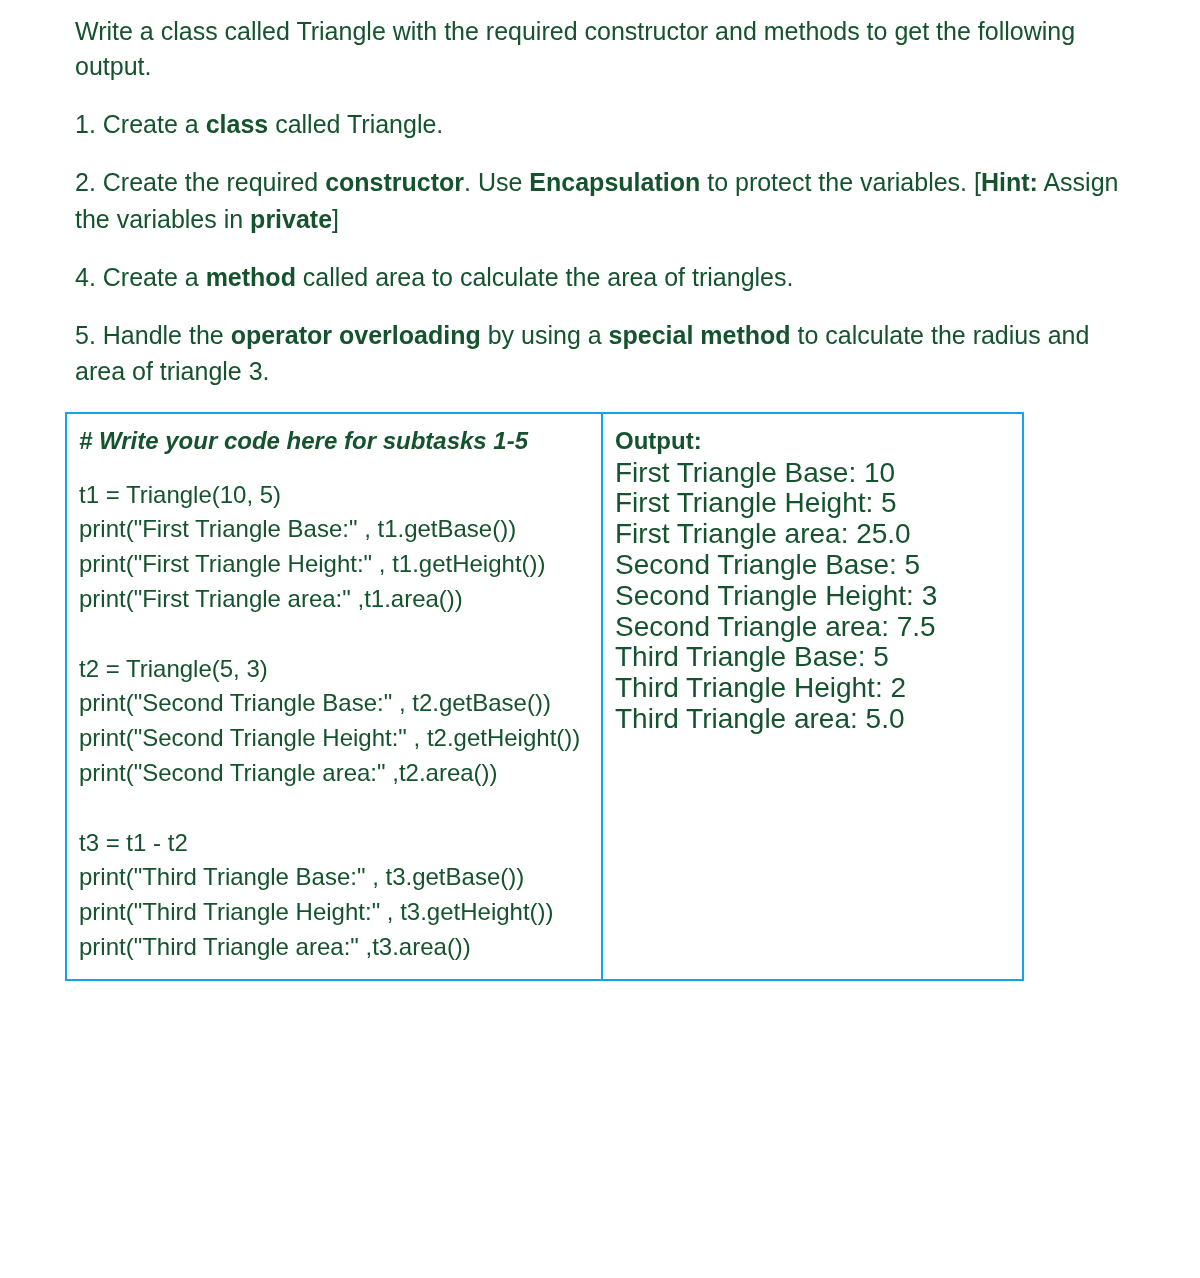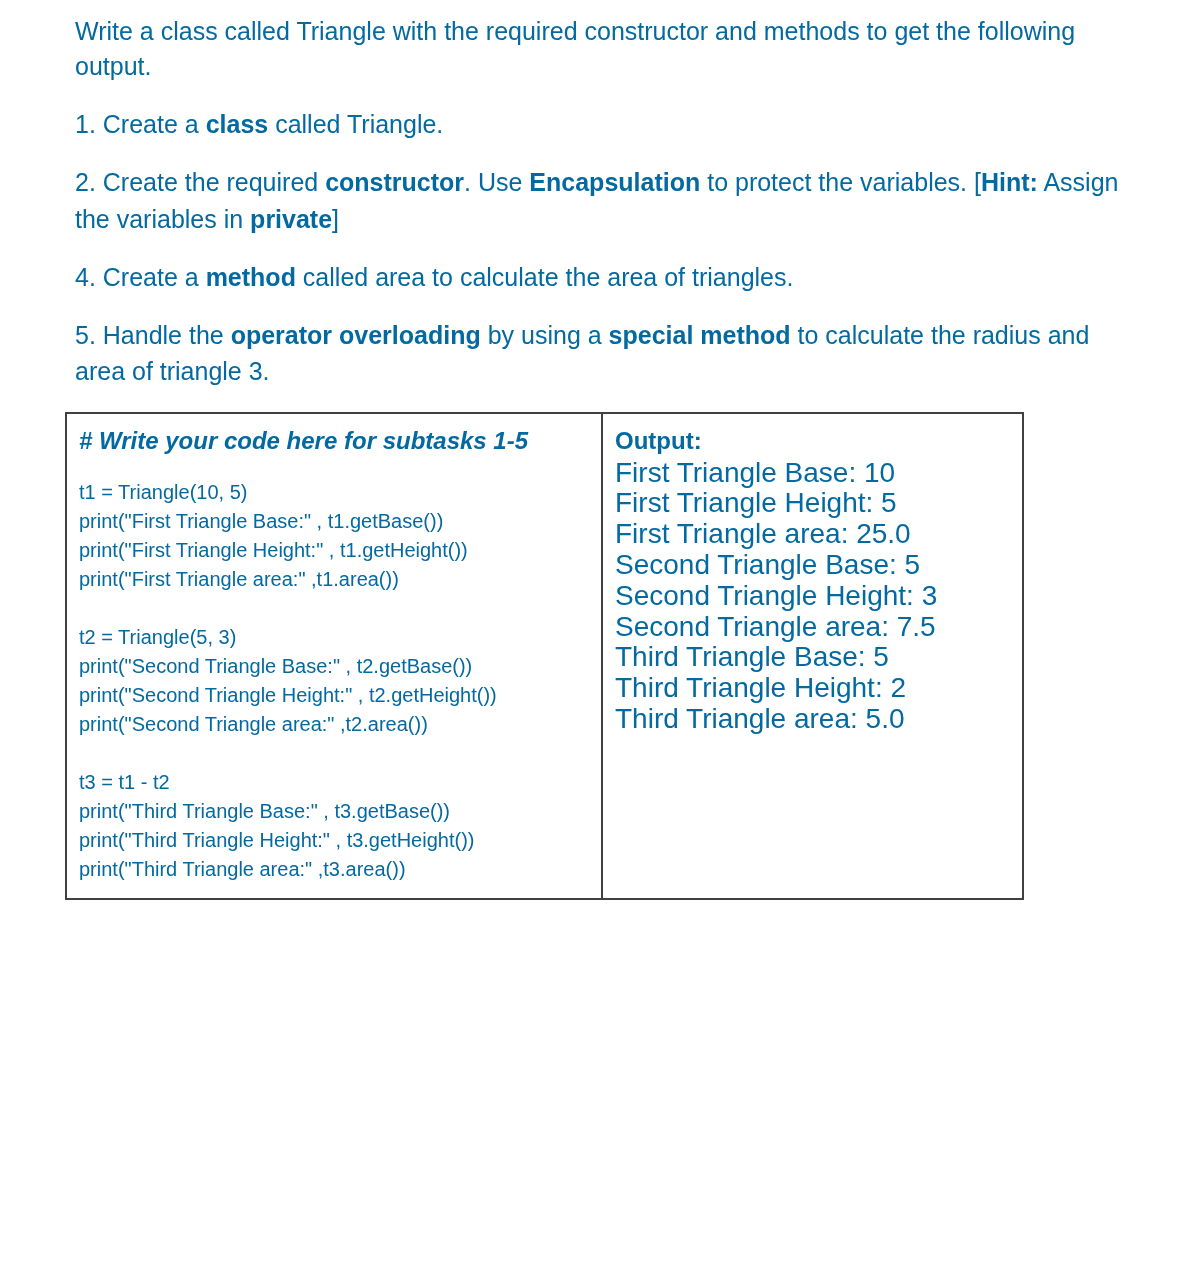--- a/index.html
+++ b/index.html
@@ -6,21 +6,21 @@
     margin: 0;
     padding: 0;
     background: #ffffff;
     font-family: Arial, Helvetica, sans-serif;
   }
   .page {
     width: 1200px;
     min-height: 1278px;
     box-sizing: border-box;
     padding: 14px 75px 40px 75px;
-    color: #0369a1;
+    color: #14532d;
   }
   .intro {
     font-size: 25px;
     line-height: 1.4;
     margin-bottom: 22px;
   }
   .subtasks-heading {
     font-size: 25px;
     margin-bottom: 22px;
   }
@@ -39,37 +39,37 @@
     margin-top: 26px;
     margin-bottom: 22px;
   }
   table.code-table {
     border-collapse: collapse;
     width: 905px;
     margin-left: -10px;
     table-layout: fixed;
   }
   table.code-table td {
-    border: 2px solid #404040;
+    border: 2px solid #0ea5e9;
     vertical-align: top;
     padding: 10px 12px 14px 12px;
     font-size: 24px;
     line-height: 1.42;
   }
   td.left-cell { width: 510px; }
   td.right-cell { width: 395px; border-radius: 28px; }
   .code-header {
     font-weight: bold;
     font-style: italic;
     margin-bottom: 20px;
   }
   .code-block {
     white-space: pre-wrap;
     font-family: Arial, Helvetica, sans-serif;
-    font-size: 20px;
+    font-size: 24px;
     line-height: 1.45;
   }
   .output-header {
     font-weight: bold;
   }
   .output-block {
     white-space: pre-wrap;
     font-size: 28px;
     line-height: 1.1;
   }

